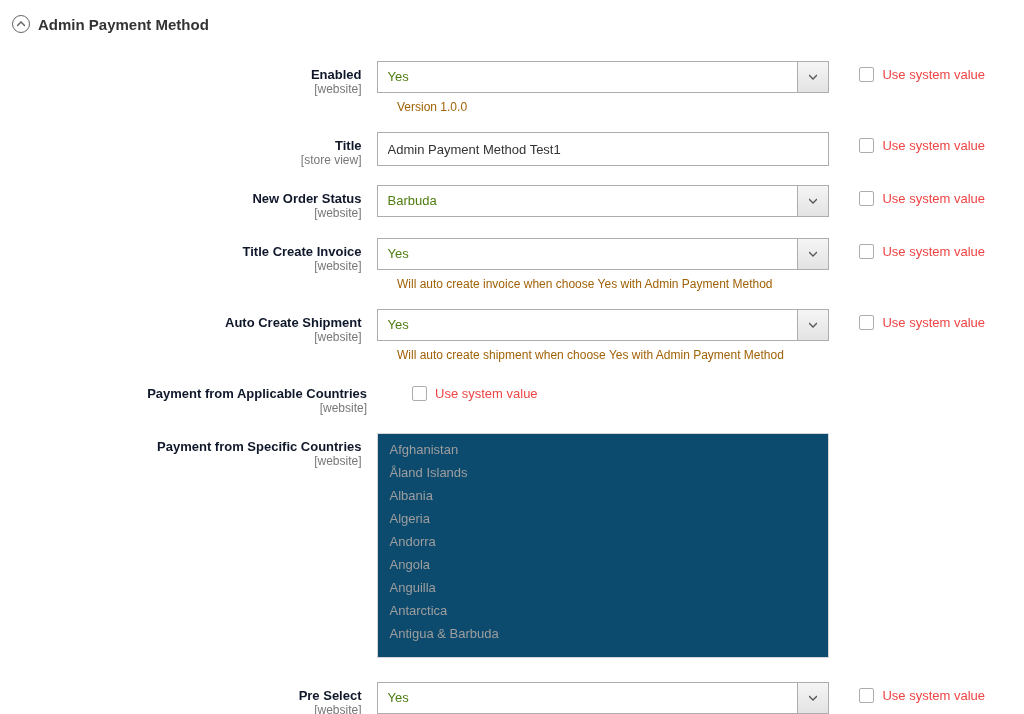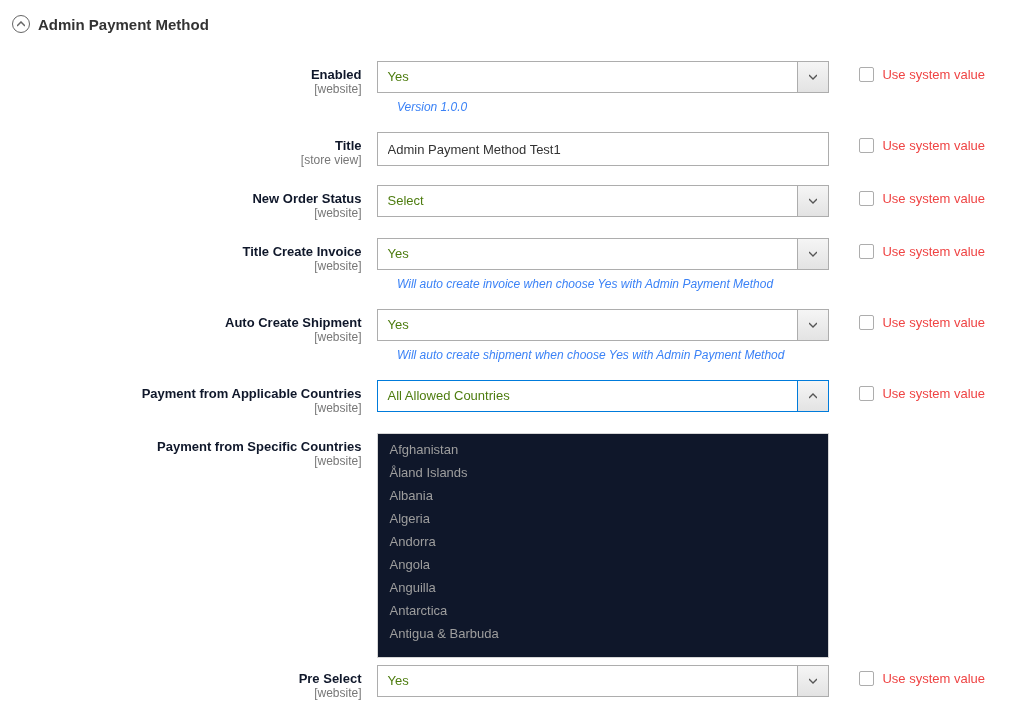--- a/index.html
+++ b/index.html
@@ -38,22 +38,21 @@
     margin-bottom: 10px;
   }
   .form-row.with-note { margin-bottom: 4px; }
   .note-row {
     display: flex;
     margin-bottom: 18px;
   }
   .note-text {
     margin-left: 385px;
     font-size: 12px;
-    color: #3b82f6;
-    font-style: italic;
+    color: #a16207;
   }
   .label-col {
     width: 370px;
     text-align: right;
     padding-right: 15px;
     padding-top: 6px;
   }
   .field-label {
     font-size: 13px;
     font-weight: 700;
@@ -105,21 +104,21 @@
     padding: 16px 10px;
     border: 1px solid #adadad;
     font-size: 13px;
     color: #333;
     background:#fff;
   }
   .multiselect {
     width: 100%;
     height: 225px;
     border: 1px solid #d6d6d6;
-    background: #0f172a;
+    background: #0c4a6e;
     overflow-y: scroll;
     padding: 4px 0;
   }
   .multiselect::-webkit-scrollbar { width: 16px; }
   .multiselect::-webkit-scrollbar-track { background:#f1f1f1; }
   .multiselect::-webkit-scrollbar-thumb { background:#c1c1c1; }
   .ms-option {
     padding: 4px 12px;
     font-size: 13px;
     color: #9e9e9e;
@@ -197,21 +196,21 @@
   </div>
 </div>
 
 <div class="form-row spacer-after">
   <div class="label-col">
     <span class="field-label">New Order Status</span>
     <span class="field-scope">[website]</span>
   </div>
   <div class="control-col">
     <div class="select-wrap">
-      <div class="select-display">Select</div>
+      <div class="select-display">Barbuda</div>
       <div class="select-arrow">
         <svg width="8" height="6" viewBox="0 0 8 6">
             <path d="M0 1 L4 5 L8 1" fill="none" stroke="#555" stroke-width="1.3"></path>
           </svg>
       </div>
     </div>
   </div>
   <div class="check-col">
     <div class="checkbox"></div>
     <span class="check-label">Use system value</span>
@@ -264,37 +263,27 @@
 </div>
 <div class="note-row">
   <span class="note-text">Will auto create shipment when choose Yes with Admin Payment Method</span>
 </div>
 
 <div class="form-row spacer-after">
   <div class="label-col">
     <span class="field-label">Payment from Applicable Countries</span>
     <span class="field-scope">[website]</span>
   </div>
-  <div class="control-col">
-    <div class="select-wrap">
-      <div class="select-display focused">All Allowed Countries</div>
-      <div class="select-arrow focused">
-        <svg width="8" height="6" viewBox="0 0 8 6">
-            <path d="M0 5 L4 1 L8 5" fill="none" stroke="#555" stroke-width="1.3"></path>
-          </svg>
-      </div>
-    </div>
-  </div>
-  <div class="check-col">
-    <div class="checkbox"></div>
-    <span class="check-label">Use system value</span>
-  </div>
-</div>
-
-<div class="form-row" style="margin-bottom:7px">
+  <div class="check-col">
+    <div class="checkbox"></div>
+    <span class="check-label">Use system value</span>
+  </div>
+</div>
+
+<div class="form-row" style="margin-bottom:24px">
   <div class="label-col">
     <span class="field-label">Payment from Specific Countries</span>
     <span class="field-scope">[website]</span>
   </div>
   <div class="control-col">
     <div class="multiselect" id="country-list">
         <div class="ms-option">Afghanistan</div>
         <div class="ms-option">Åland Islands</div>
         <div class="ms-option">Albania</div>
         <div class="ms-option">Algeria</div>

